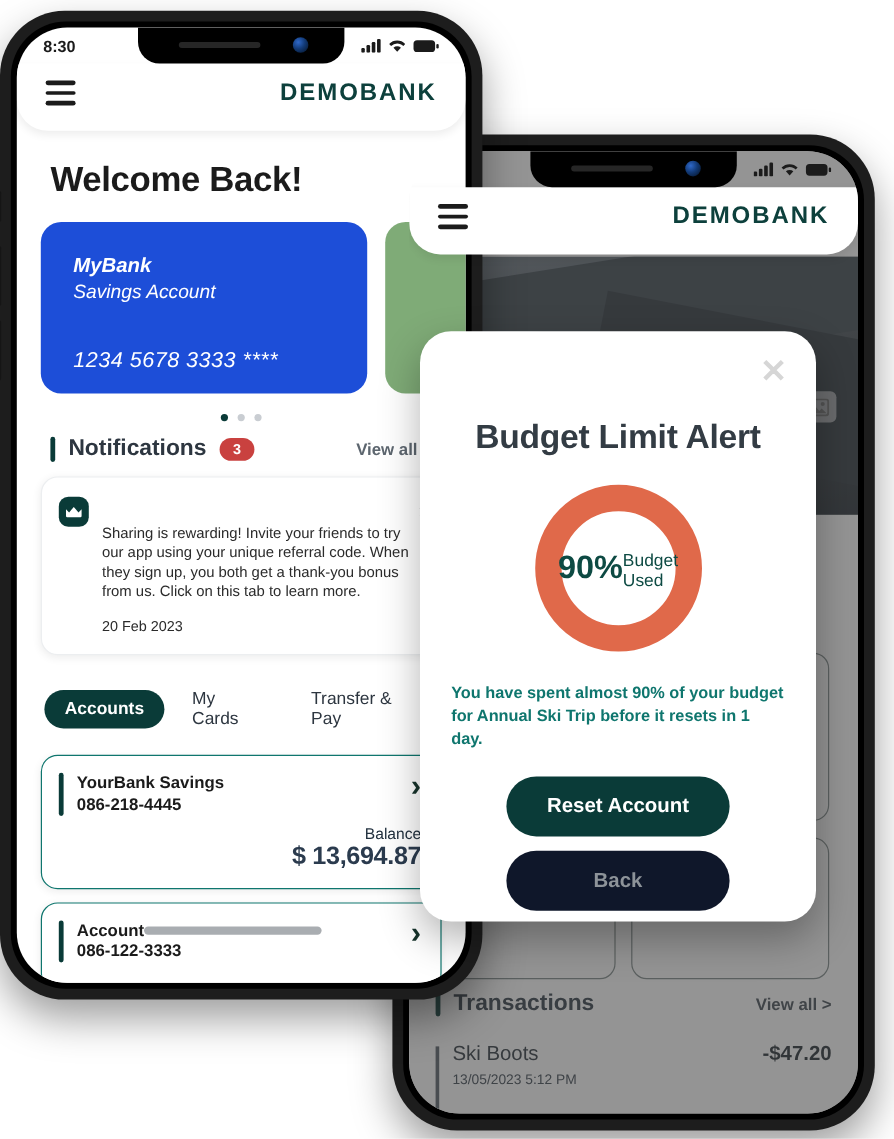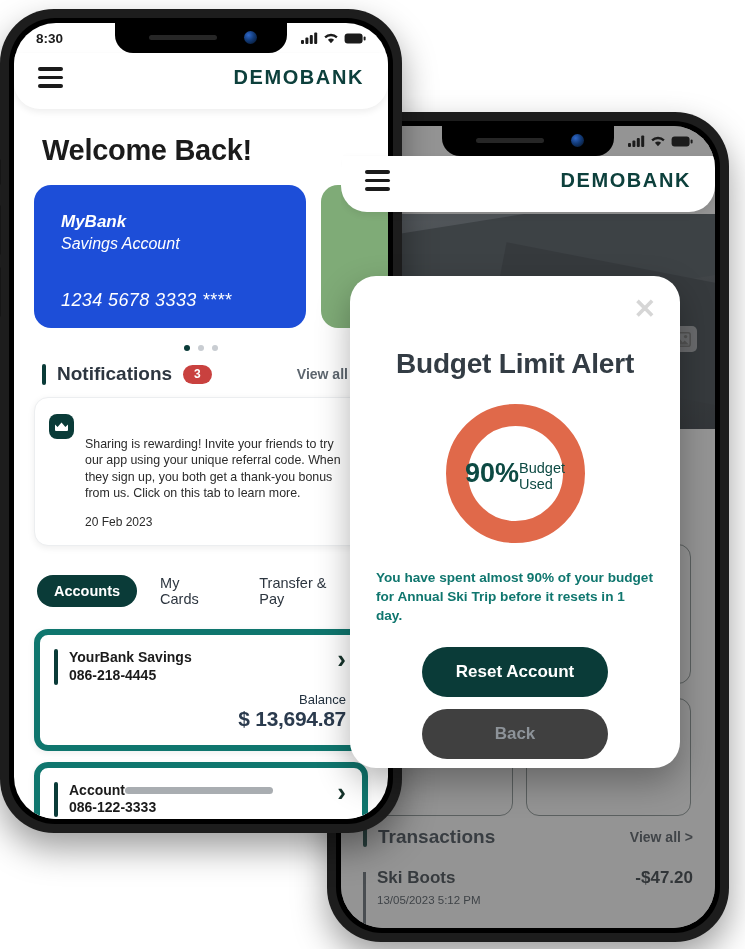--- a/index.html
+++ b/index.html
@@ -77,21 +77,21 @@
   .ntitle{ font-size:13.5px; font-weight:700; color:#1b1b1b; }
   .nbody{ font-size:12.4px; color:#2b2b2b; line-height:1.33; margin-top:5px; }
   .ndate{ font-size:12px; color:#2b2b2b; margin-top:13px; }
   .kebab{ margin-left:auto; display:flex; flex-direction:column; gap:2.6px; padding-top:4px;}
   .kebab i{ width:3.2px;height:3.2px;border-radius:50%;background:#3a3a3a; display:block;}
 
   .tabs{ display:flex; align-items:center; gap:6px; margin:21px 0 14px 3px; }
   .tab{ font-size:14.5px; color:#2d3640; padding:8px 17px; border-radius:17px; font-weight:400;}
   .tab.active{ background:#0a3b38; color:#fff; font-weight:700; }
 
-  .acctcard{ background:#fff; border:6px solid #0f766e; border-radius:14px;
+  .acctcard{ background:#fff; border:1px solid #0f766e; border-radius:14px;
              box-shadow:0 2px 7px rgba(0,0,0,.07); padding:14px 16px 14px 14px;
              margin-bottom:11px; position:relative; }
   .acctrow{ display:flex; align-items:flex-start; }
   .abar{ width:4px; align-self:stretch; min-height:34px; background:#0a3b38;
          border-radius:2px; margin-right:11px; }
   .aname{ font-size:14px; font-weight:700; color:#1b1b1b; line-height:1.28; }
   .anum{ font-size:14px; font-weight:700; color:#1b1b1b; line-height:1.28; }
   .chev{ margin-left:auto; color:#16332b; font-size:26px; font-weight:800; line-height:.8;}
   .balwrap{ text-align:right; margin-top:7px; }
   .ballbl{ font-size:13px; color:#22313f; }
@@ -118,21 +118,21 @@
 
   .ghostcard{ position:absolute; border:1px solid rgba(20,40,38,.55); border-radius:13px; }
 
   .tr-head{ position:absolute; left:22px; right:22px; top:700px;
             display:flex; align-items:center; }
   .tr-tick{ width:4px;height:20px;background:#0a3b38;border-radius:2px;margin-right:11px;}
   .tr-title{ font-size:19px; font-weight:800; color:#2f3a44; }
   .tr-view{ margin-left:auto; font-size:14px; color:#414a52; font-weight:600; }
   .tr-row{ position:absolute; left:36px; right:22px; top:742px; }
   .tr-line{ display:flex; align-items:baseline; }
-  .tr-name{ font-size:17px; color:#2b343c;font-weight:bold; }
+  .tr-name{ font-size:17px; color:#2b343c; }
   .tr-amt{ margin-left:auto; font-size:17px; font-weight:800; color:#1f272e; }
   .tr-date{ font-size:11.5px; color:#3d4751; margin-top:6px; }
   .tr-vbar{ position:absolute; left:-14px; top:4px; width:3px; height:52px; background:#565e66;}
 
   
   .modal{ position:absolute; left:350px; top:276px; width:330px; height:492px;
           background:#fff; border-radius:26px; box-shadow:0 14px 34px rgba(0,0,0,.30);
           z-index:60; padding:18px 26px 0 26px; }
   .mclose{ position:absolute; right:24px; top:20px; font-size:27px; line-height:1;
            color:#d6d6d6; font-weight:700; }
@@ -141,21 +141,21 @@
   .donutwrap{ display:flex; justify-content:center; margin-top:24px; }
   .donut{ width:139px; height:139px; border-radius:50%; border:22px solid #e0694a;
           display:flex; flex-direction:row; align-items:center; justify-content:center; }
   .dpct{ font-size:27px; font-weight:800; color:#0d4a43; line-height:1; }
   .dlbl{ font-size:14.5px; color:#0d4a43; margin-top:5px; }
   .mtext{ text-align:left; font-size:13.6px; font-weight:700; color:#0f766e;
           line-height:1.38; margin-top:26px; }
   .btn{ display:block; width:186px; margin:22px auto 0 auto; text-align:center;
         padding:15px 0; border-radius:25px; font-size:17px; font-weight:800; }
   .btn.primary{ background:#0a3b38; color:#fff; }
-  .btn.ghost{ background:#404040; color:#8d9399; margin-top:12px; }
+  .btn.ghost{ background:#0f172a; color:#8d9399; margin-top:12px; }
 </style>
 </head>
 <body>
 
 <div class="stage">
 
   <div class="phone" id="phone2">
     <div class="sidebtn" style="top:150px;height:26px;"></div>
     <div class="sidebtn" style="top:196px;height:50px;"></div>
     <div class="sidebtn" style="top:258px;height:50px;"></div>

